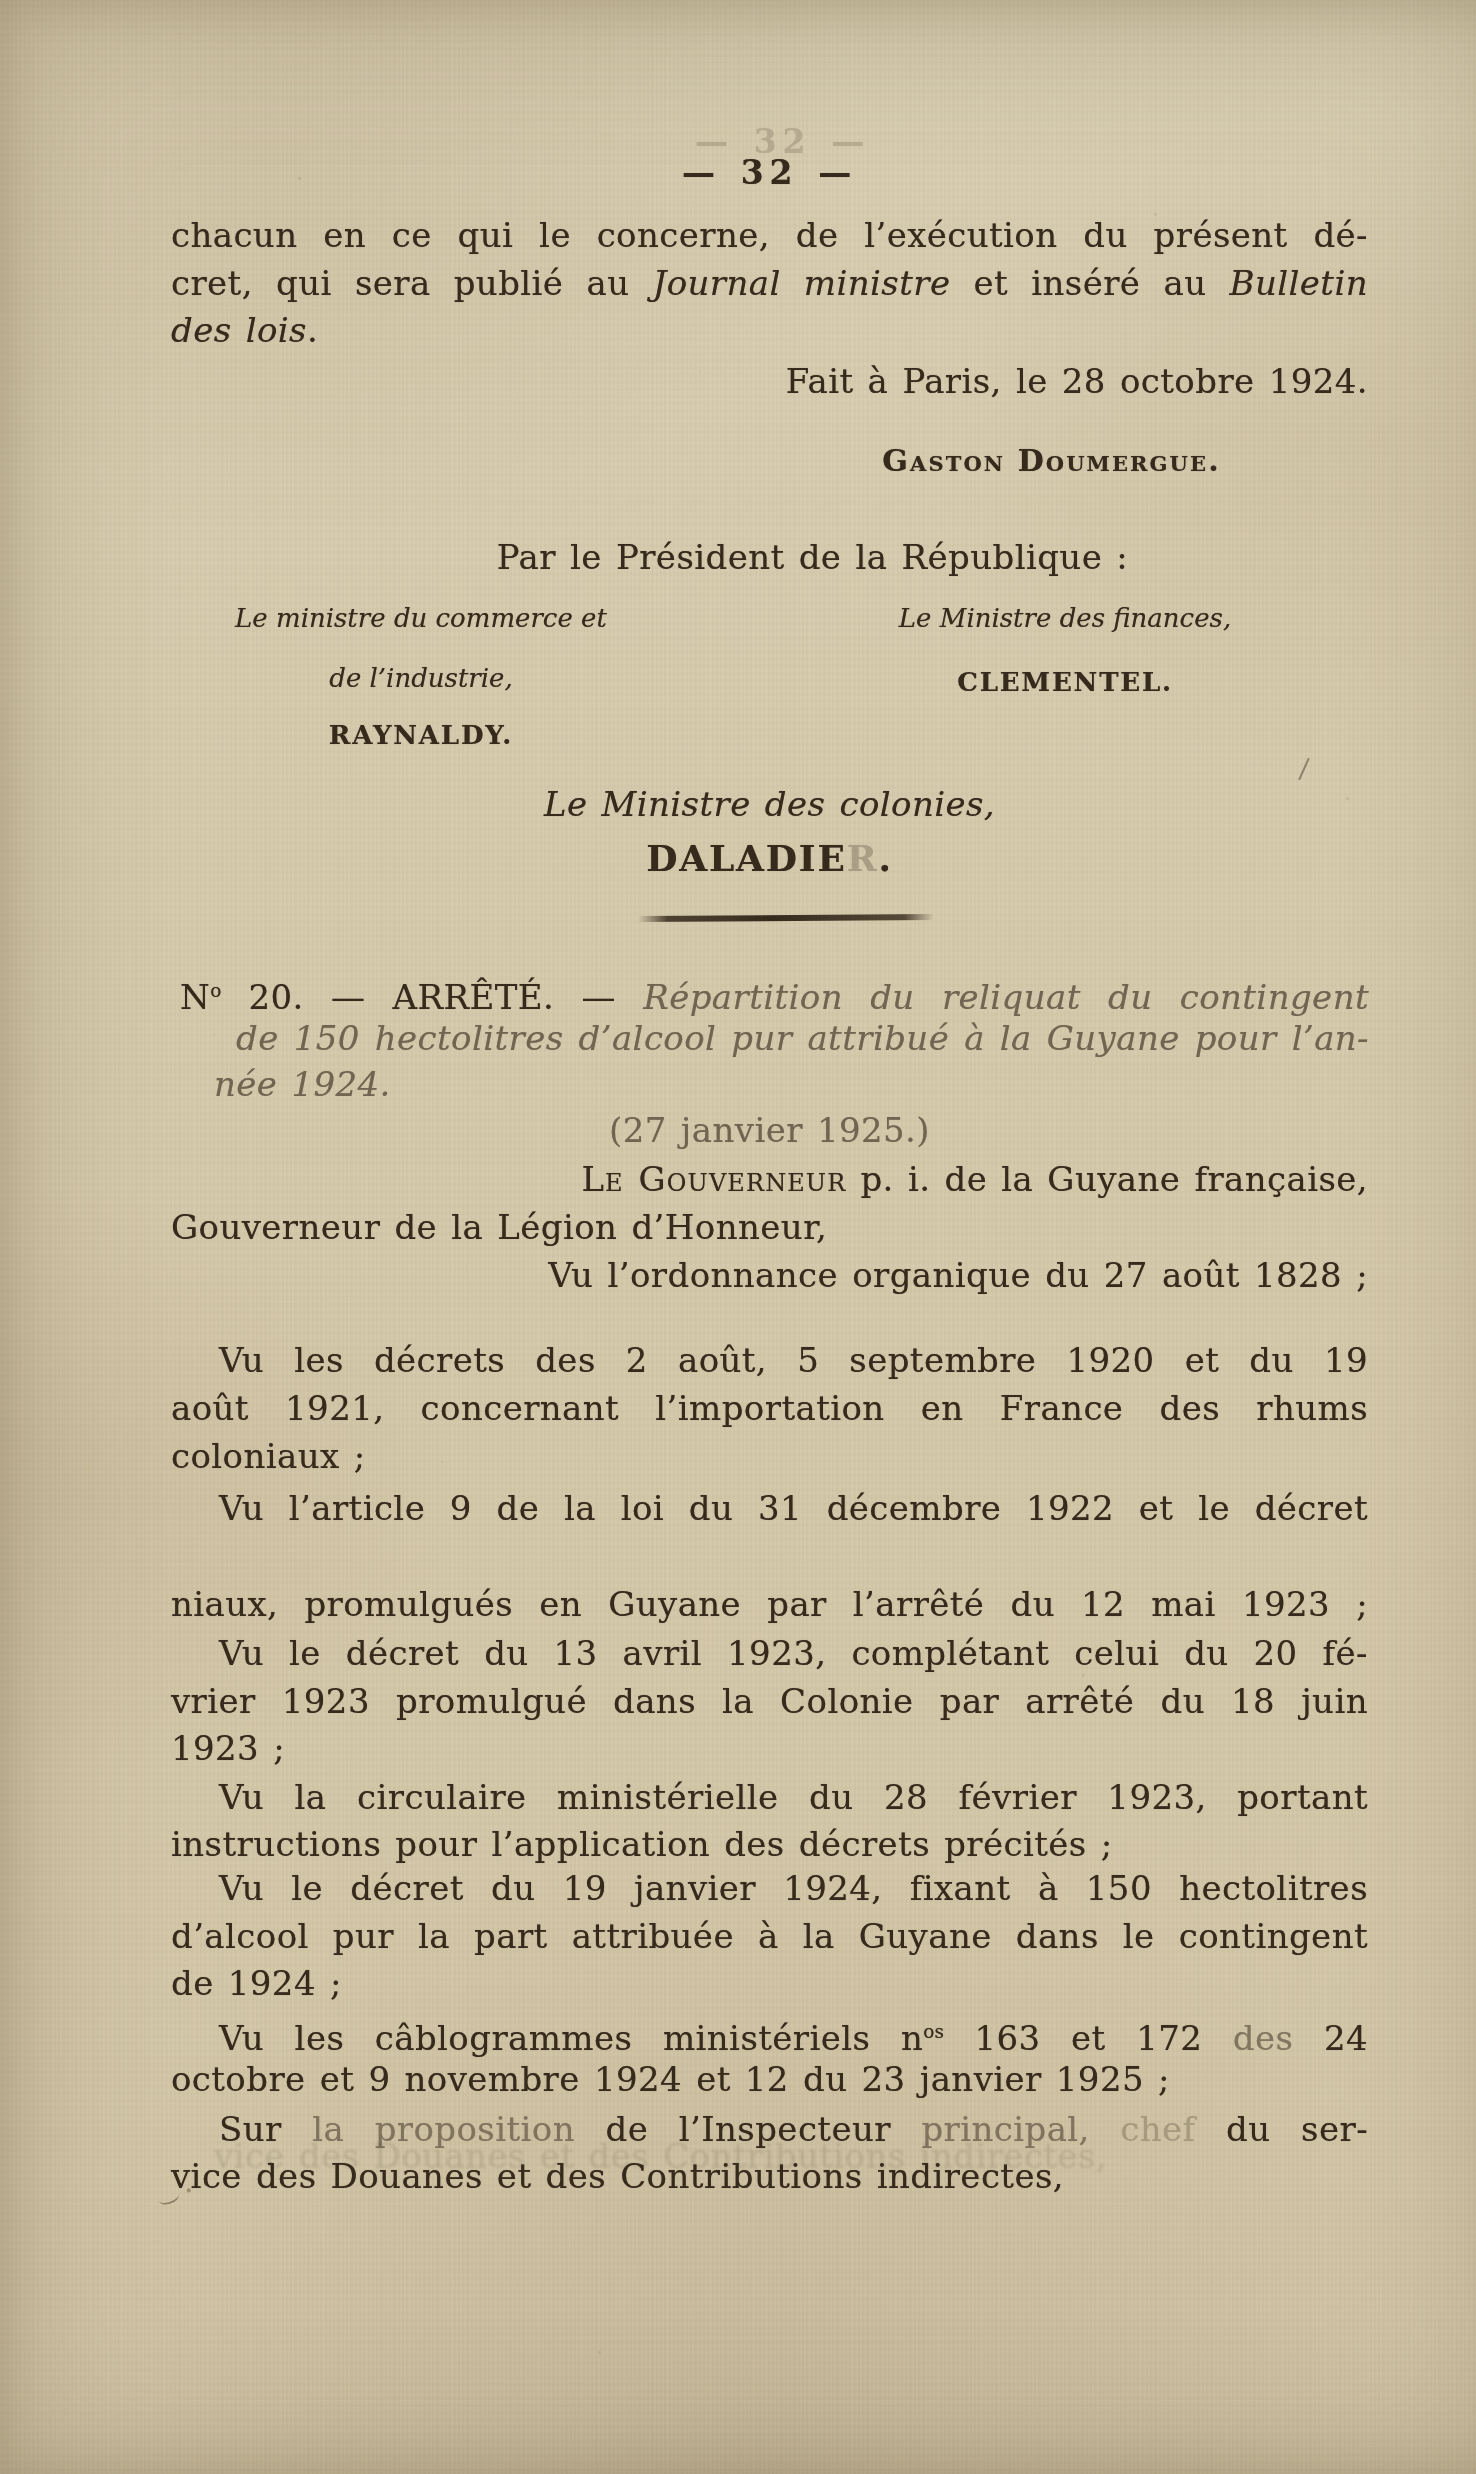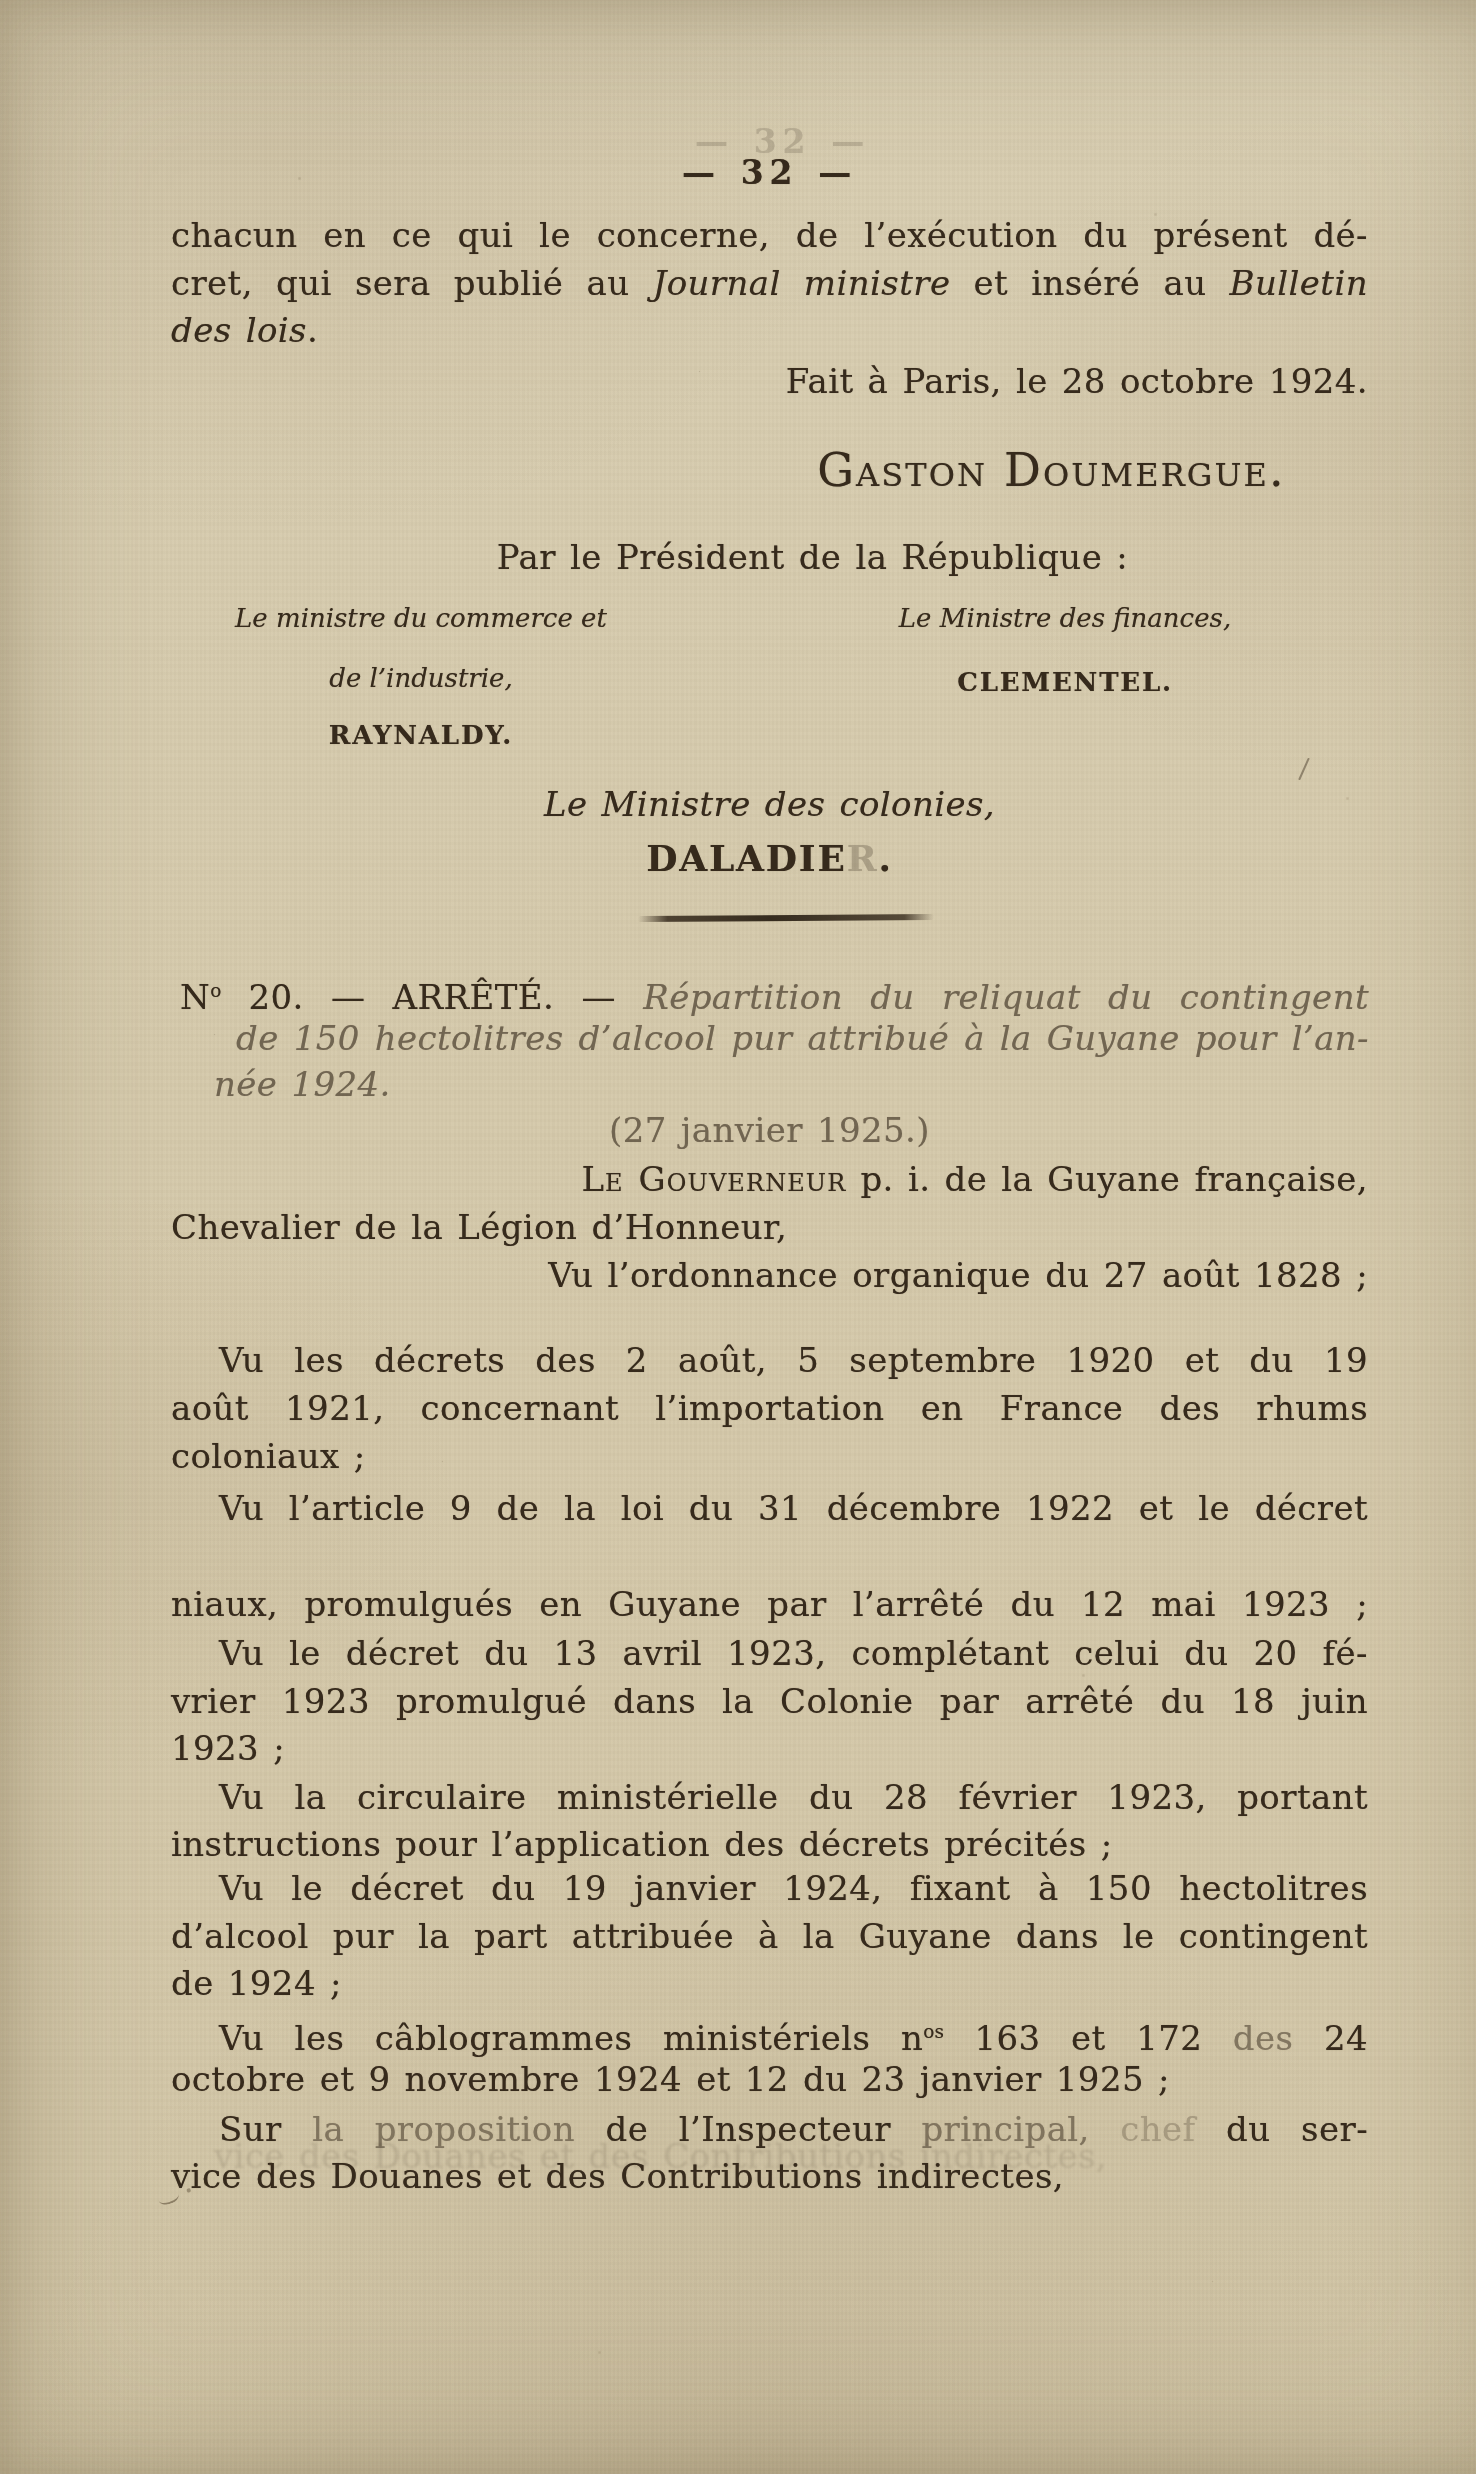--- a/index.html
+++ b/index.html
@@ -48,22 +48,22 @@
   .soft { opacity: .62; filter: blur(0.3px); }
   .f1 { opacity: .5; filter: blur(0.3px); }
   .f2 { opacity: .26; filter: blur(0.5px); }
   .pagenum { font-weight: bold; font-size: 33px; letter-spacing: 5.7px; }
   .ghost-num {
     opacity: .18; filter: blur(0.7px); transform: translate(13px, 0);
     font-weight: bold; font-size: 33px; letter-spacing: 5.7px;
   }
   .sig-president {
     position: absolute; left: 720px; width: 663px; text-align: center;
-    color: #362a1c; font-variant: small-caps; font-weight: normal;
-    font-size: 46px; letter-spacing: 2.1px;
+    color: #362a1c; font-variant: small-caps; font-weight: bold;
+    font-size: 30px; letter-spacing: 2.1px;
     text-shadow: 0 0 0.9px rgba(54,42,28,.6);
   }
   .col { position: absolute; color: #362a1c; font-size: 26px; line-height: 43px;
          text-shadow: 0 0 0.7px rgba(54,42,28,.55); }
   .divider {
     position: absolute; height: 5.7px; border-radius: 2.9px;
     transform: rotate(-.4deg);
     background: linear-gradient(90deg, rgba(54,42,28,0) 0%, rgba(54,42,28,.85) 10%,
                 rgba(40,30,18,.92) 45%, rgba(54,42,28,.8) 90%, rgba(54,42,28,0) 100%);
   }
@@ -132,21 +132,21 @@
   <div class="ln center name" style="top:837px"><span>DALADIE</span><span class="f2">R</span><span>.</span></div>
 
   <div class="divider" style="top:915px; left:638px; width:296px"></div>
 
   <div class="ln j" style="top:969px; left:180px; width:1189px"><span>N</span><span class="sup">o</span><span> 20. — ARRÊTÉ. — </span><span class="it soft">Répartition du reliquat du contingent</span></div>
   <div class="ln j it soft" style="top:1017px; left:236px; width:1133px"><span>de 150 hectolitres d’alcool pur attribué à la Guyane pour l’an-</span></div>
   <div class="ln it soft" style="top:1063px; left:214px"><span>née 1924.</span></div>
   <div class="ln center soft" style="top:1109px">(27 janvier 1925.)</div>
 
   <div class="ln ind" style="top:1158px"><span class="sc2">Le Gouverneur</span><span> p. i. de la Guyane française,</span></div>
-  <div class="ln" style="top:1206px">Chevalier de la Légion d’Honneur,</div>
+  <div class="ln" style="top:1206px">Gouverneur de la Légion d’Honneur,</div>
 
   <div class="ln ind" style="top:1254px">Vu l’ordonnance organique du 27 août 1828 ;</div>
 
   <div class="ln ind j" style="top:1339px"><span>Vu les décrets des 2 août, 5 septembre 1920 et du 19</span></div>
   <div class="ln j" style="top:1387px"><span>août 1921, concernant l’importation en France des rhums</span></div>
   <div class="ln" style="top:1435px">coloniaux ;</div>
 
   <div class="ln ind j" style="top:1487px"><span>Vu l’article 9 de la loi du 31 décembre 1922 et le décret</span></div>
   <div class="ln j" style="top:1583px"><span>niaux, promulgués en Guyane par l’arrêté du 12 mai 1923 ;</span></div>
 

